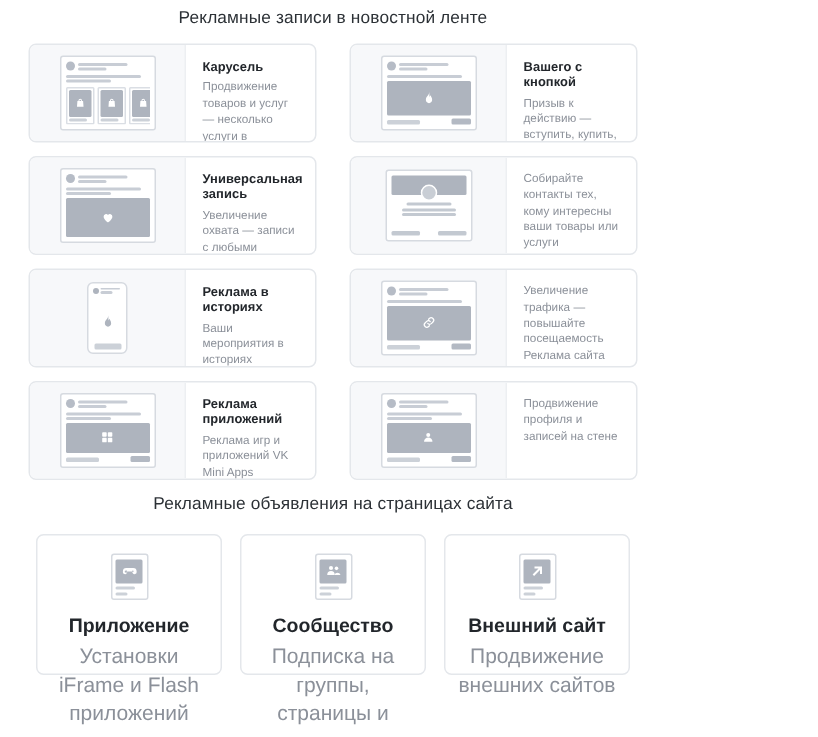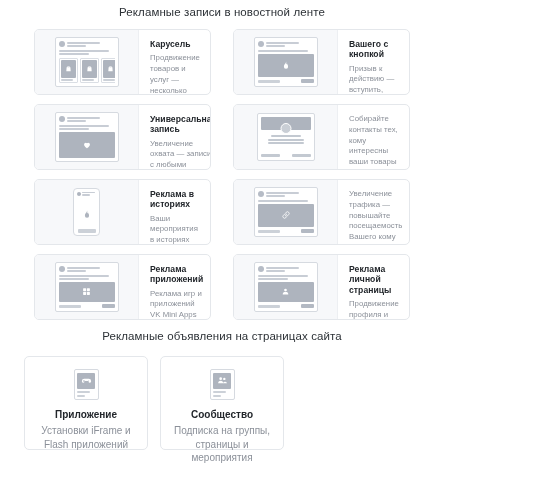--- a/index.html
+++ b/index.html
@@ -31,21 +31,21 @@
   }
   #section-feed-title { padding-top: 6px; padding-bottom: 11px; }
   #section-site-title { padding-top: 10px; padding-bottom: 14px; }
 
   
   .cards-grid {
     display: grid;
     grid-template-columns: 1fr 1fr;
     column-gap: 22px;
     row-gap: 9px;
-    padding: 0 34px;
+    padding: 0 19px;
     box-sizing: border-box;
   }
   .card {
     display: flex;
     align-items: stretch;
     background: #ffffff;
     border: 1px solid #e4e7eb;
     border-radius: 5px;
     overflow: hidden;
     height: 64px;
@@ -263,28 +263,28 @@
     border-radius: 5px;
     height: 94px;
     display: flex;
     flex-direction: column;
     align-items: center;
     padding-top: 12px;
     box-sizing: border-box;
   }
   .bcard-icon { margin-bottom: 9px; }
   .bcard-title {
-    font-size: 10px;
+    font-size: 13px;
     font-weight: bold;
     color: #22262b;
     margin-bottom: 4px;
     text-align: center;
   }
   .bcard-desc {
-    font-size: 10px;
+    font-size: 14px;
     color: #8b9099;
     line-height: 1.36;
     text-align: center;
     padding: 0 8px;
   }
   .tile {
     width: 25px;
     height: 31px;
     background: #ffffff;
     border: 1px solid #d6dae0;
@@ -495,21 +495,21 @@
                 </svg>
               </span>
           </div>
           <div class="mock-foot">
             <div class="bar-left"></div>
             <div class="bar-right"></div>
           </div>
         </div>
       </div>
       <div class="card-body">
-        <div class="card-desc">Увеличение трафика — повышайте посещаемость Вашего кому</div>
+        <div class="card-desc">Увеличение трафика — повышайте посещаемость Реклама сайта</div>
       </div>
     </div>
 
     <div class="card">
       <div class="card-thumb">
         <div class="mock mock-post">
           <div class="mock-head">
             <div class="mock-avatar"></div>
             <div class="mock-head-lines">
               <div class="mock-line w70"></div>
@@ -560,21 +560,20 @@
                 </svg>
               </span>
           </div>
           <div class="mock-foot">
             <div class="bar-left"></div>
             <div class="bar-right"></div>
           </div>
         </div>
       </div>
       <div class="card-body">
-        <div class="card-title">Реклама личной страницы</div>
         <div class="card-desc">Продвижение профиля и записей на стене</div>
       </div>
     </div>
 
   </div>
 
   <div class="section-title" id="section-site-title">Рекламные объявления на страницах сайта</div>
 
   <div class="bottom-grid">
 
@@ -610,16 +609,33 @@
               </span>
           </div>
           <div class="tile-line"></div>
           <div class="tile-line second"></div>
         </div>
       </div>
       <div class="bcard-title">Сообщество</div>
       <div class="bcard-desc">Подписка на группы, страницы и мероприятия</div>
     </div>
 
+    <div class="bcard">
+      <div class="bcard-icon">
+        <div class="tile">
+          <div class="tile-img">
+            <span class="glyph">
+                <svg width="10" height="10" viewBox="0 0 24 24">
+                  <path fill="#ffffff" d="M8 4h12v12h-3.2V9.5L7.3 19 5 16.7l9.5-9.5H8z"></path>
+                </svg>
+              </span>
+          </div>
+          <div class="tile-line"></div>
+          <div class="tile-line second"></div>
+        </div>
+      </div>
+      <div class="bcard-title">Внешний сайт</div>
+      <div class="bcard-desc">Продвижение внешних сайтов</div>
+    </div>
 
   </div>
 
 </div>
 
 </body></html>

